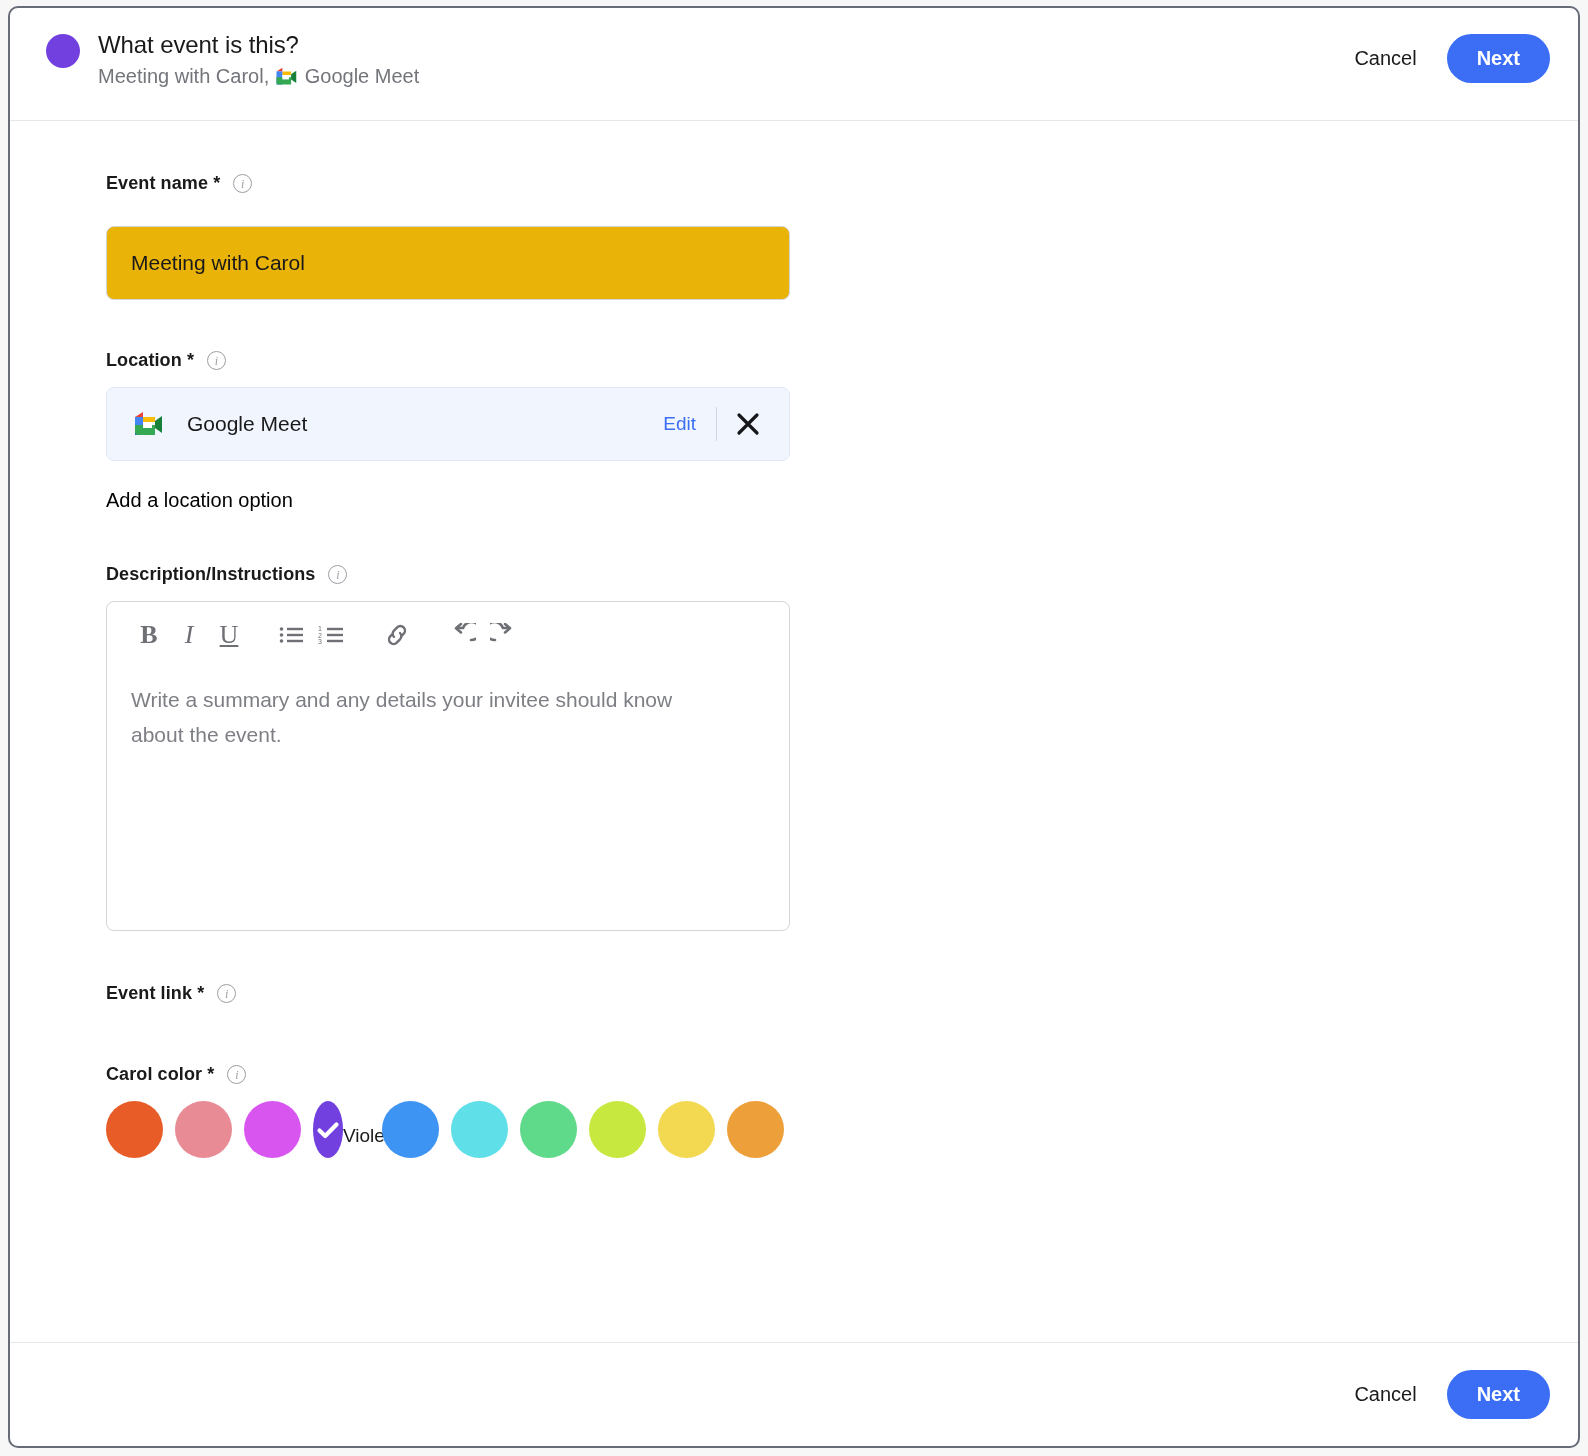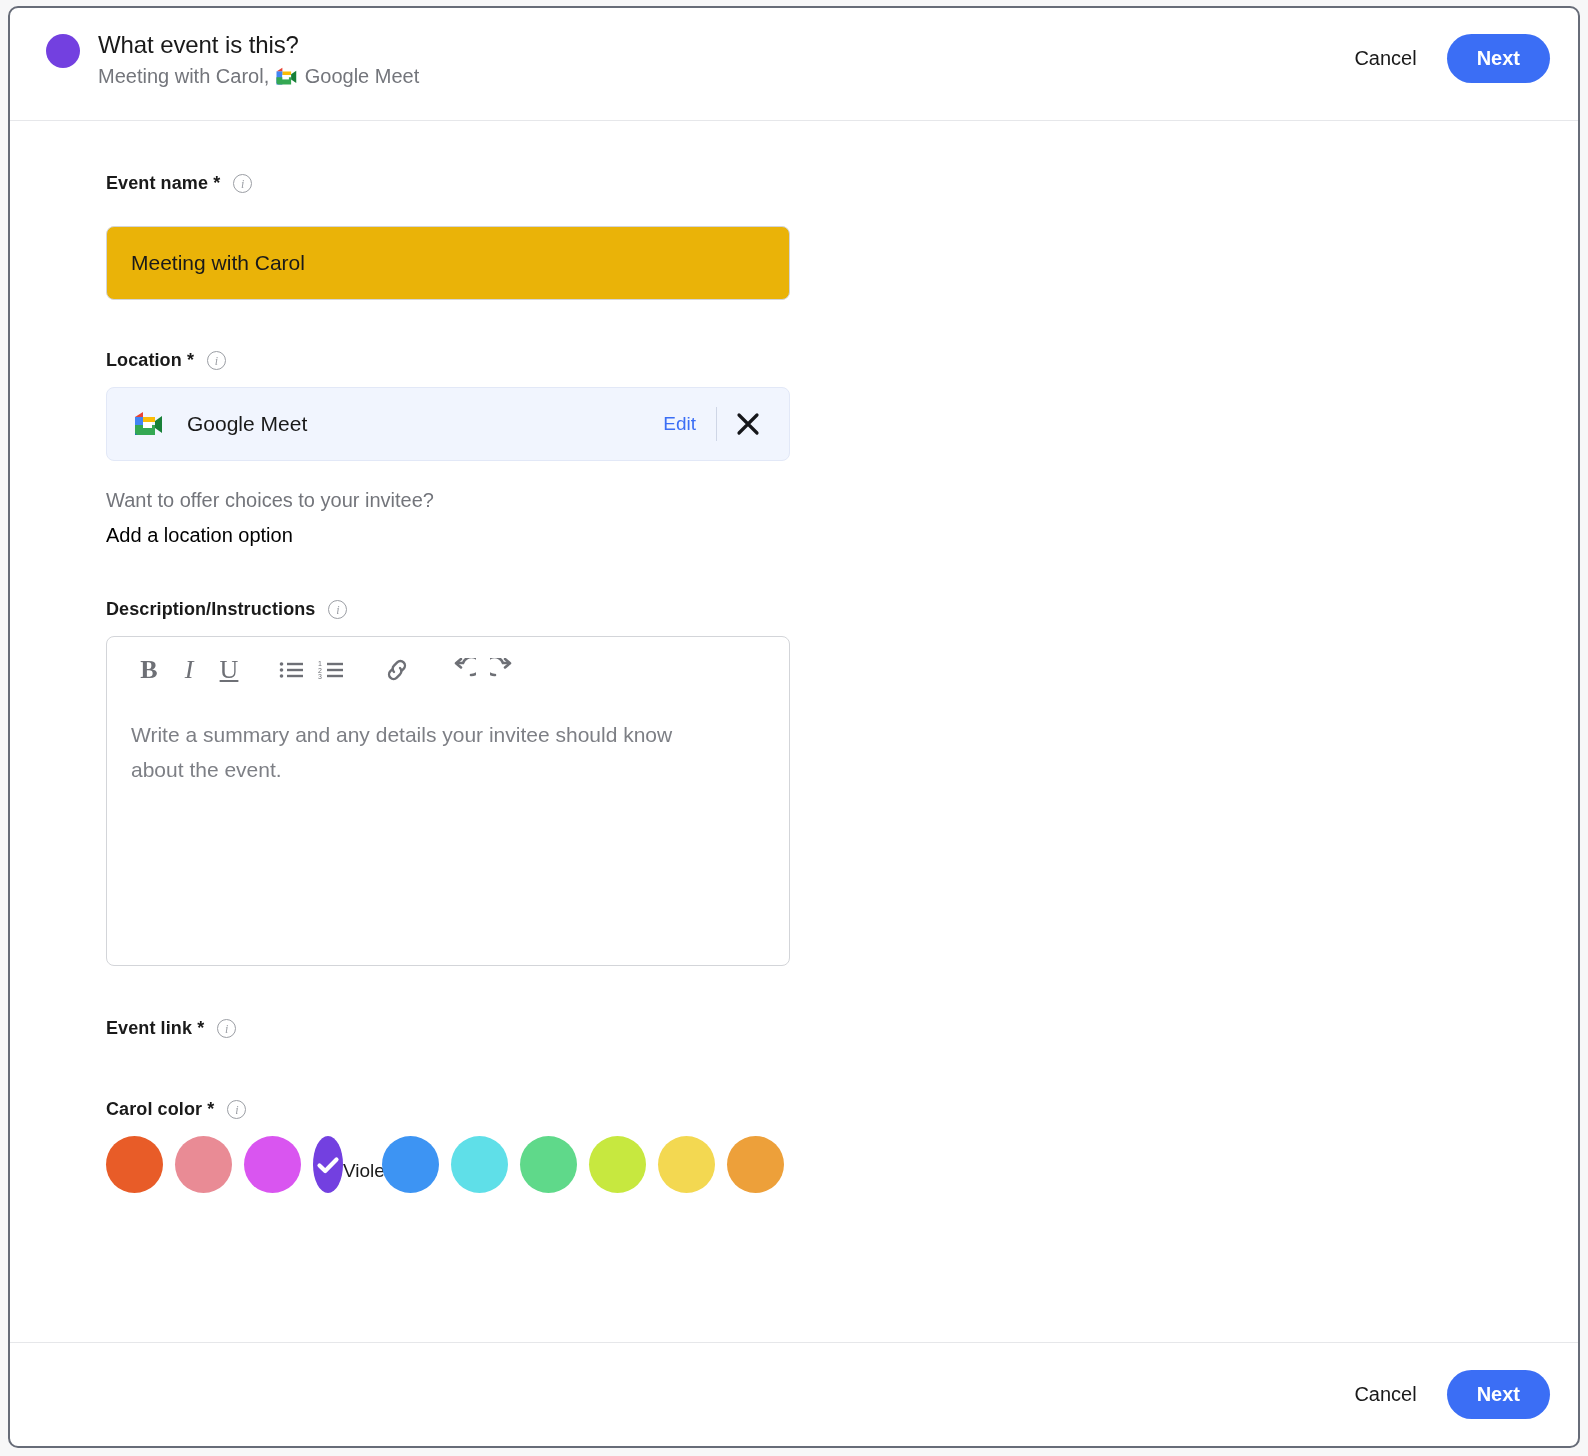--- a/index.html
+++ b/index.html
@@ -278,21 +278,20 @@
           </span>
           <span class="loc-name">Google Meet</span>
           <span class="loc-edit">Edit</span>
           <span class="loc-divider"></span>
           <span class="loc-close">
             <svg width="26" height="26" viewBox="0 0 26 26">
               <path d="M4 4 L22 22 M22 4 L4 22" stroke="#15161a" stroke-width="3.2" stroke-linecap="round"></path>
             </svg>
           </span>
         </div>
-        <div class="hint-text">Want to offer choices to your invitee?</div>
         <span class="hint-link">Add a location option</span>
       </div>
 
       <div class="sp-52"></div>
 
       <div class="field">
         <div class="label-row">
           <span class="field-label">Description/Instructions</span>
           <span class="info-icon">i</span>
         </div>

